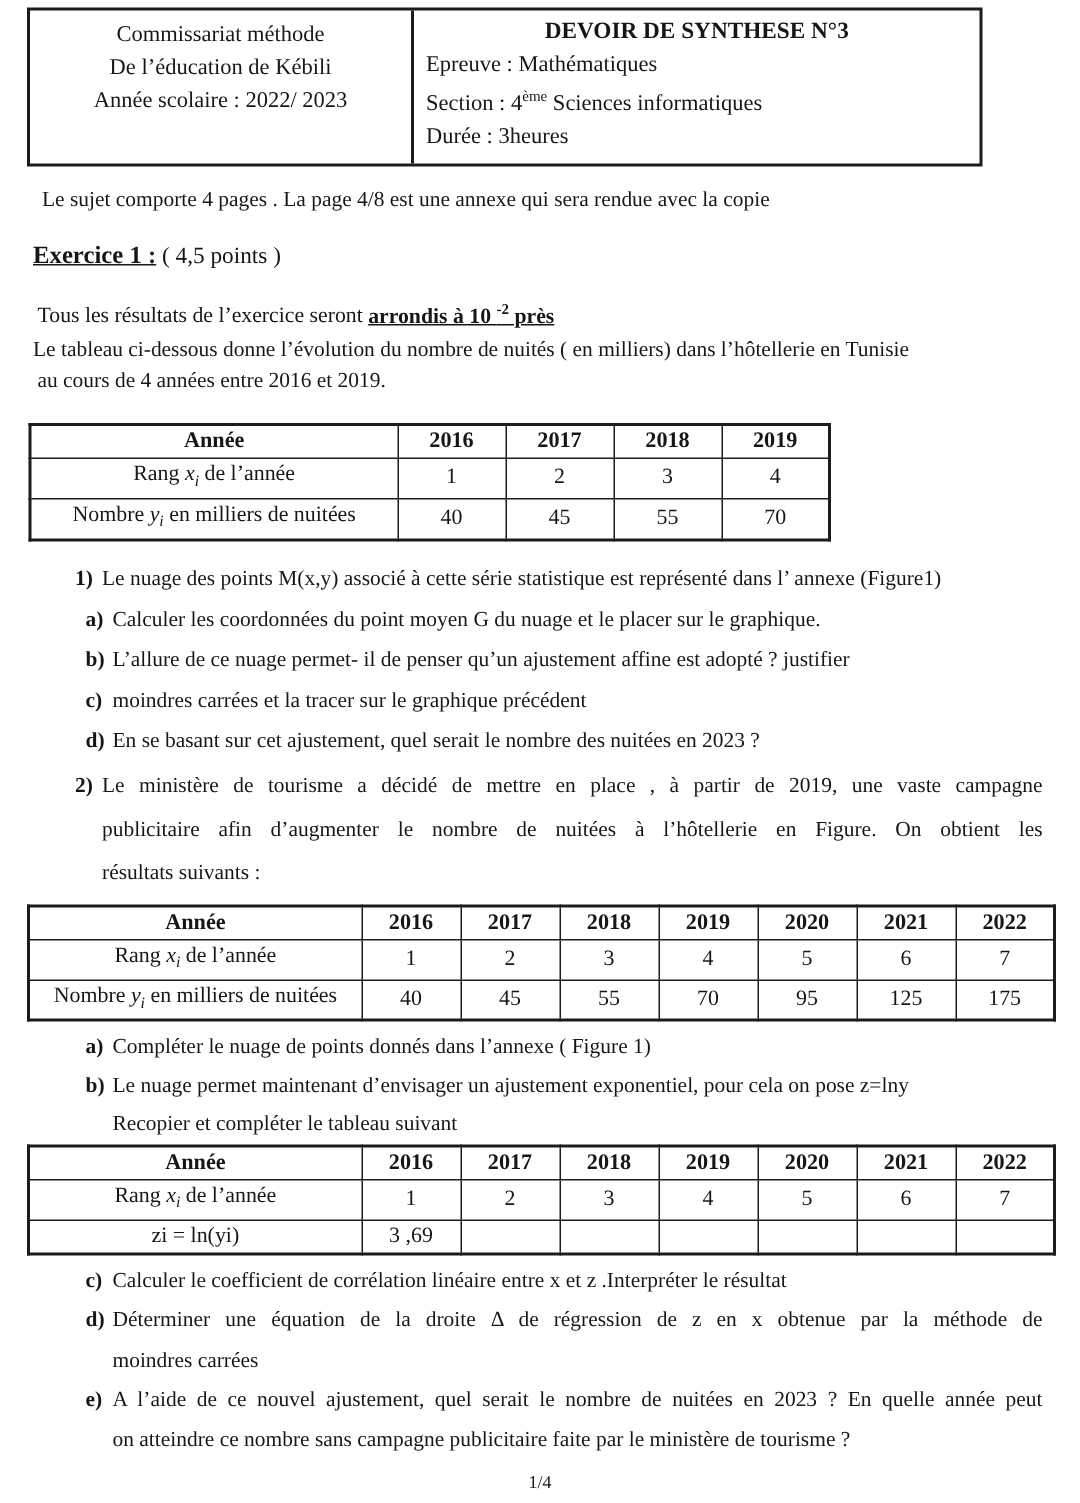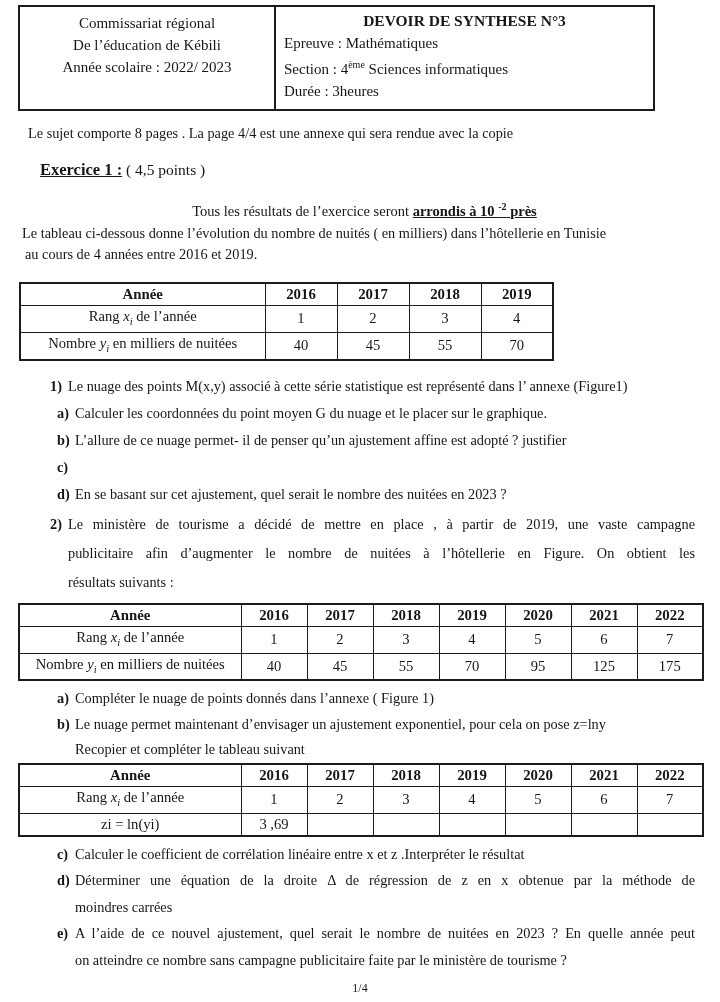--- a/index.html
+++ b/index.html
@@ -32,23 +32,23 @@
   .hdr-right {
     flex: 1;
     padding: 3px 8px 7px 8px;
     font-size: 15px;
     line-height: 22px;
   }
   .hdr-title { font-weight: bold; text-align: center; font-size: 15.5px; }
 
   
   .intro { margin: 14px 0 0 28px; font-size: 14.3px; }
-  .ex-head { margin: 18px 0 0 40px; font-size: 15.5px; height: 23px; }
+  .ex-head { margin: 18px 0 0 22px; font-size: 15.5px; height: 23px; }
   .ex-title { font-weight: bold; text-decoration: underline; font-size: 16.5px; }
-  .note { margin: 18px 16px 0 25px; font-size: 14.5px; text-align: center; }
+  .note { margin: 18px 16px 0 25px; font-size: 14.5px; }
   .note-strong { font-weight: bold; text-decoration: underline; }
   .para { margin: 3px 0 17px 22px; font-size: 14.3px; line-height: 21px; }
   .para-l2 { margin-left: 3px; }
 
   
   table.t {
     border-collapse: collapse;
     border: 2px solid #1c1c1c;
     font-size: 14.6px;
     table-layout: fixed;
@@ -98,33 +98,33 @@
     bottom: 6px; left: 0; right: 0;
     text-align: center;
     font-size: 12px;
   }
 </style>
 </head>
 <body>
 
 <div class="hdr">
   <div class="hdr-left">
-    <div>Commissariat régional</div>
+    <div>Commissariat méthode</div>
     <div>De l’éducation de Kébili</div>
     <div>Année scolaire : 2022/ 2023</div>
   </div>
   <div class="hdr-right">
     <div class="hdr-title">DEVOIR DE SYNTHESE N°3</div>
     <div>Epreuve : Mathématiques</div>
     <div><span>Section : 4</span><sup>ème</sup><span> Sciences informatiques</span></div>
     <div>Durée : 3heures</div>
   </div>
 </div>
 
-<div class="intro">Le sujet comporte 8 pages . La page 4/4 est une annexe qui sera rendue avec la copie</div>
+<div class="intro">Le sujet comporte 4 pages . La page 4/8 est une annexe qui sera rendue avec la copie</div>
 
 <div class="ex-head">
   <span class="ex-title">Exercice 1 :</span><span>  ( 4,5 points )</span>
 </div>
 
 <div class="note">
   <span>Tous les résultats de l’exercice seront  </span><span class="note-strong"><span>arrondis à 10 </span><sup>-2</sup><span> près</span></span>
 </div>
 
 <div class="para">
@@ -174,20 +174,21 @@
     <span class="qlabel">a)</span>
     <div class="qtext">Calculer les coordonnées du point moyen G du nuage et le placer sur le graphique.</div>
   </div>
   <div class="qitem q-let">
     <span class="qlabel">b)</span>
     <div class="qtext">L’allure de ce nuage permet- il de penser qu’un ajustement affine est adopté ? justifier</div>
   </div>
   <div class="qitem q-let">
     <span class="qlabel">c)</span>
     <div class="qtext">
+      <div>moindres carrées et la tracer sur le graphique précédent</div>
     </div>
   </div>
   <div class="qitem q-let">
     <span class="qlabel">d)</span>
     <div class="qtext">En se basant sur  cet ajustement, quel serait le nombre des nuitées en 2023 ?</div>
   </div>
 </div>
 
 <div class="qwrap q2blk lh29">
   <div class="qitem q-num">

